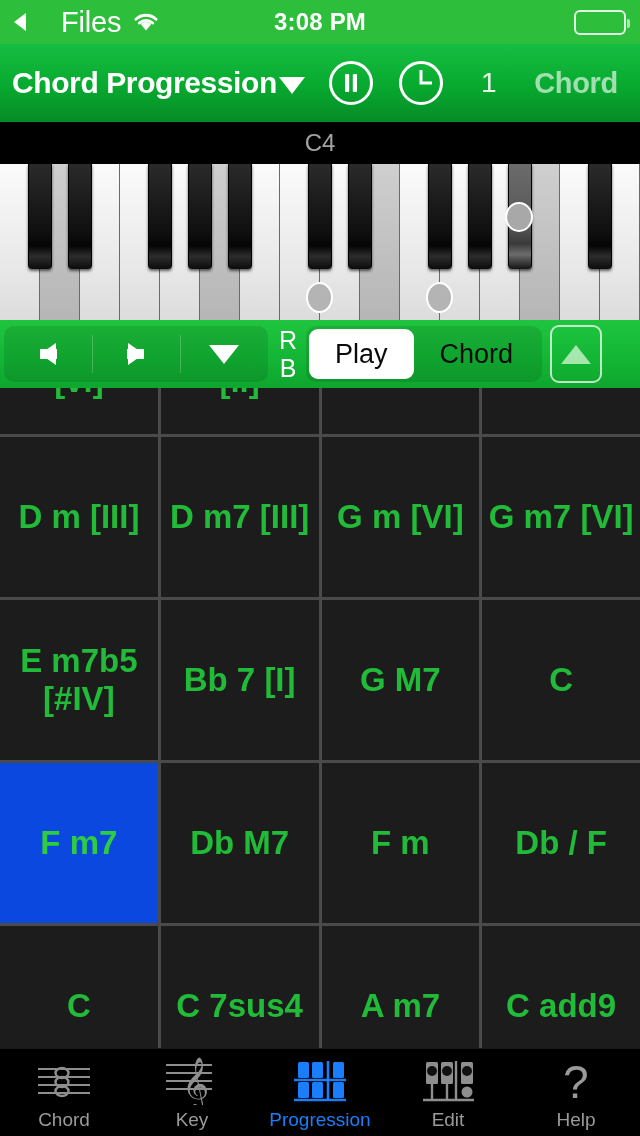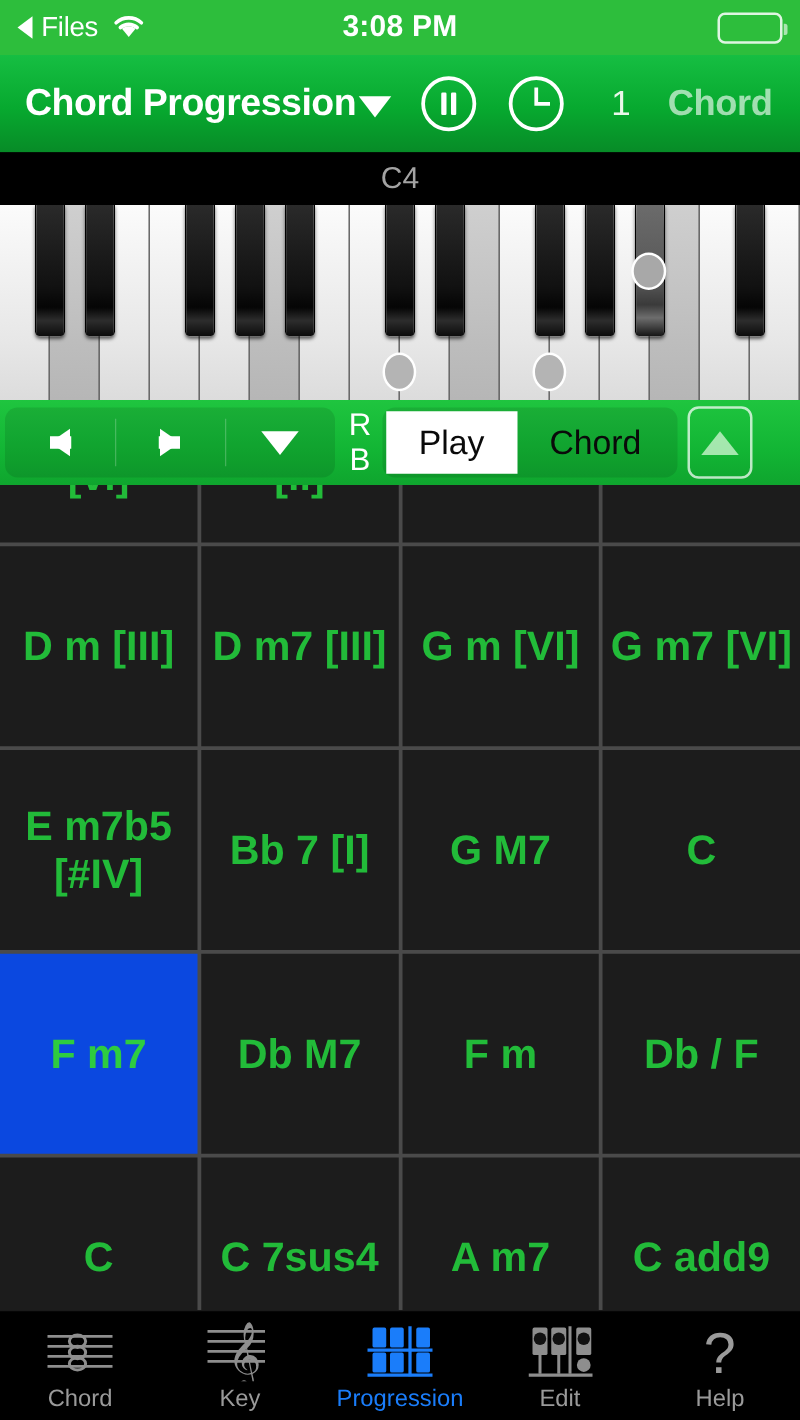--- a/index.html
+++ b/index.html
@@ -17,42 +17,42 @@
     background:#2DBE3C;
     display:flex; align-items:center;
     color:#fff;
   }
   .sb-left{ display:flex; align-items:center; gap:7px; padding-left:14px; width:230px; }
   .sb-back{
     width:0;height:0;
     border-top:9px solid transparent; border-bottom:9px solid transparent;
     border-right:12px solid #fff;
   }
-  .sb-appname{ font-size:22px; font-weight:400; letter-spacing:-0.2px; }
+  .sb-appname{ font-size:29px; font-weight:400; letter-spacing:-0.2px;margin-left:28px; }
   .sb-wifi{ margin-left:4px; }
   .sb-center{ flex:1; text-align:center; font-size:24px; font-weight:600; letter-spacing:0.2px;}
   .sb-right{ width:230px; display:flex; justify-content:flex-end; align-items:center; padding-right:14px; }
   .battery{
     width:52px;height:25px;border:2.5px solid rgba(255,255,255,.85);
     border-radius:6px; padding:2.5px; position:relative;
   }
   .battery-fill{ width:100%; height:100%; background:#fff; border-radius:2.5px; }
   .battery-cap{
     position:absolute; right:-6px; top:7px; width:3.5px; height:9px;
     background:rgba(255,255,255,.6); border-radius:0 2px 2px 0;
   }
 
   
   .navbar{
     position:absolute; top:44px; left:0; width:640px; height:78px;
     background:linear-gradient(180deg,#16BE42 0%,#07A92F 55%,#078B27 100%);
     display:flex; align-items:center; color:#fff;
   }
   .nav-title{
-    padding-left:20px; font-size:30px; font-weight:700; letter-spacing:-.4px;
+    padding-left:12px; font-size:30px; font-weight:700; letter-spacing:-.4px;
     display:flex; align-items:center; gap:2px; white-space:nowrap;
   }
   .nav-caret{
     width:0;height:0;border-left:13px solid transparent;border-right:13px solid transparent;
     border-top:17px solid #fff; margin-top:4px;
   }
   .nav-icon-btn{ margin-left:22px; display:flex; align-items:center; justify-content:center; }
   .nav-count{ margin-left:36px; font-size:28px; color:#e9f7ea; }
   .nav-edit{
     margin-left:auto; padding-right:22px; font-size:29px; font-weight:700;
@@ -114,21 +114,21 @@
   .arrow-d{ width:0;height:0;border-left:15px solid transparent;border-right:15px solid transparent;border-top:19px solid #fff; }
   .rb{
     width:32px; display:flex; flex-direction:column; align-items:center; justify-content:center;
     color:#fff; font-size:25px; line-height:1.12; margin-left:4px;
   }
   .seg2{
     margin-left:2px; height:56px; border-radius:10px; background:rgba(0,0,0,.10);
     display:flex; align-items:center; padding:3px;
   }
   .pill{
-    height:50px; padding:0 26px; border-radius:0;
+    height:50px; padding:0 26px; border-radius:9px;
     display:flex; align-items:center; justify-content:center;
     font-size:27px; color:#0a0a0a;
   }
   .pill.active{ background:#fff; }
   .upbtn{
     margin-left:8px; margin-right:8px;
     width:52px; height:58px; border:2.5px solid rgba(255,255,255,.72); border-radius:9px;
     display:flex; align-items:center; justify-content:center;
   }
   .arrow-u{ width:0;height:0;border-left:15px solid transparent;border-right:15px solid transparent;border-bottom:19px solid rgba(190,240,195,.85); }

